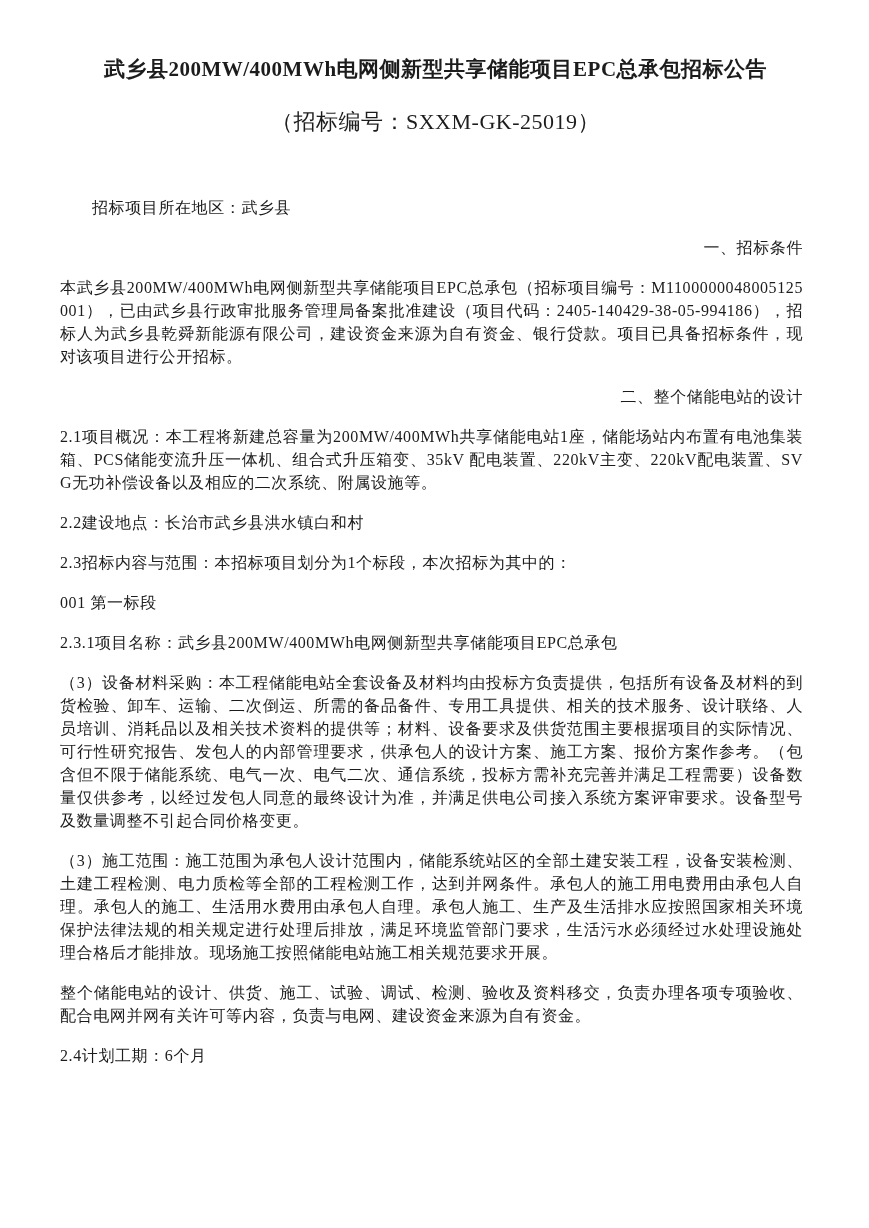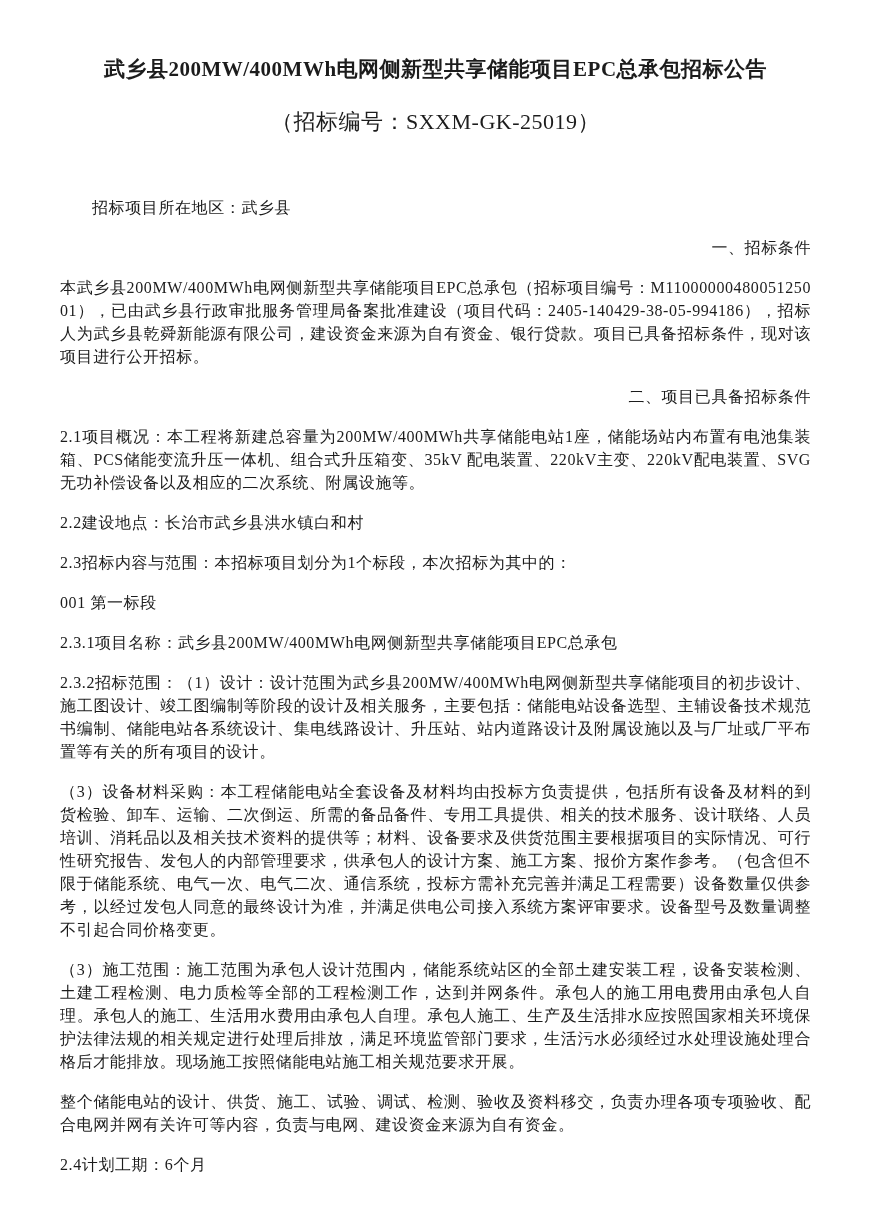--- a/index.html
+++ b/index.html
@@ -31,21 +31,21 @@
     font-size: 22px;
     font-weight: 400;
     line-height: 24px;
     text-align: center;
     letter-spacing: 0.5px;
   }
   .doc-body {
     margin-top: 62px;
   }
   .para {
-    margin: 0 0 17px 0;
+    margin: 0 8px 17px 0;
     font-size: 16px;
     font-weight: 400;
     line-height: 23px;
     text-align: justify;
     letter-spacing: 0.6px;
     word-break: break-all;
   }
   .para.indent {
     text-indent: 2em;
   }
@@ -63,33 +63,32 @@
   <h2 class="doc-subtitle">（招标编号：SXXM-GK-25019）</h2>
 
   <div class="doc-body">
 
     <p class="para indent">招标项目所在地区：武乡县</p>
 
     <p class="para heading">一、招标条件</p>
 
     <p class="para">本武乡县200MW/400MWh电网侧新型共享储能项目EPC总承包（招标项目编号：M1100000048005125001），已由武乡县行政审批服务管理局备案批准建设（项目代码：2405-140429-38-05-994186），招标人为武乡县乾舜新能源有限公司，建设资金来源为自有资金、银行贷款。项目已具备招标条件，现对该项目进行公开招标。</p>
 
-    <p class="para heading">二、项目已具备招标条件</p>
+    <p class="para heading">二、整个储能电站的设计</p>
 
     <p class="para">2.1项目概况：本工程将新建总容量为200MW/400MWh共享储能电站1座，储能场站内布置有电池集装箱、PCS储能变流升压一体机、组合式升压箱变、35kV 配电装置、220kV主变、220kV配电装置、SVG无功补偿设备以及相应的二次系统、附属设施等。</p>
 
     <p class="para">2.2建设地点：长治市武乡县洪水镇白和村</p>
 
     <p class="para">2.3招标内容与范围：本招标项目划分为1个标段，本次招标为其中的：</p>
 
     <p class="para">001 第一标段</p>
 
     <p class="para">2.3.1项目名称：武乡县200MW/400MWh电网侧新型共享储能项目EPC总承包</p>
 
-    <p class="para">2.3.2招标范围：（1）设计：设计范围为武乡县200MW/400MWh电网侧新型共享储能项目的初步设计、施工图设计、竣工图编制等阶段的设计及相关服务，主要包括：储能电站设备选型、主辅设备技术规范书编制、储能电站各系统设计、集电线路设计、升压站、站内道路设计及附属设施以及与厂址或厂平布置等有关的所有项目的设计。</p>
 
     <p class="para">（3）设备材料采购：本工程储能电站全套设备及材料均由投标方负责提供，包括所有设备及材料的到货检验、卸车、运输、二次倒运、所需的备品备件、专用工具提供、相关的技术服务、设计联络、人员培训、消耗品以及相关技术资料的提供等；材料、设备要求及供货范围主要根据项目的实际情况、可行性研究报告、发包人的内部管理要求，供承包人的设计方案、施工方案、报价方案作参考。（包含但不限于储能系统、电气一次、电气二次、通信系统，投标方需补充完善并满足工程需要）设备数量仅供参考，以经过发包人同意的最终设计为准，并满足供电公司接入系统方案评审要求。设备型号及数量调整不引起合同价格变更。</p>
 
     <p class="para">（3）施工范围：施工范围为承包人设计范围内，储能系统站区的全部土建安装工程，设备安装检测、土建工程检测、电力质检等全部的工程检测工作，达到并网条件。承包人的施工用电费用由承包人自理。承包人的施工、生活用水费用由承包人自理。承包人施工、生产及生活排水应按照国家相关环境保护法律法规的相关规定进行处理后排放，满足环境监管部门要求，生活污水必须经过水处理设施处理合格后才能排放。现场施工按照储能电站施工相关规范要求开展。</p>
 
     <p class="para">整个储能电站的设计、供货、施工、试验、调试、检测、验收及资料移交，负责办理各项专项验收、配合电网并网有关许可等内容，负责与电网、建设资金来源为自有资金。</p>
 
     <p class="para">2.4计划工期：6个月</p>
 
   </div>

